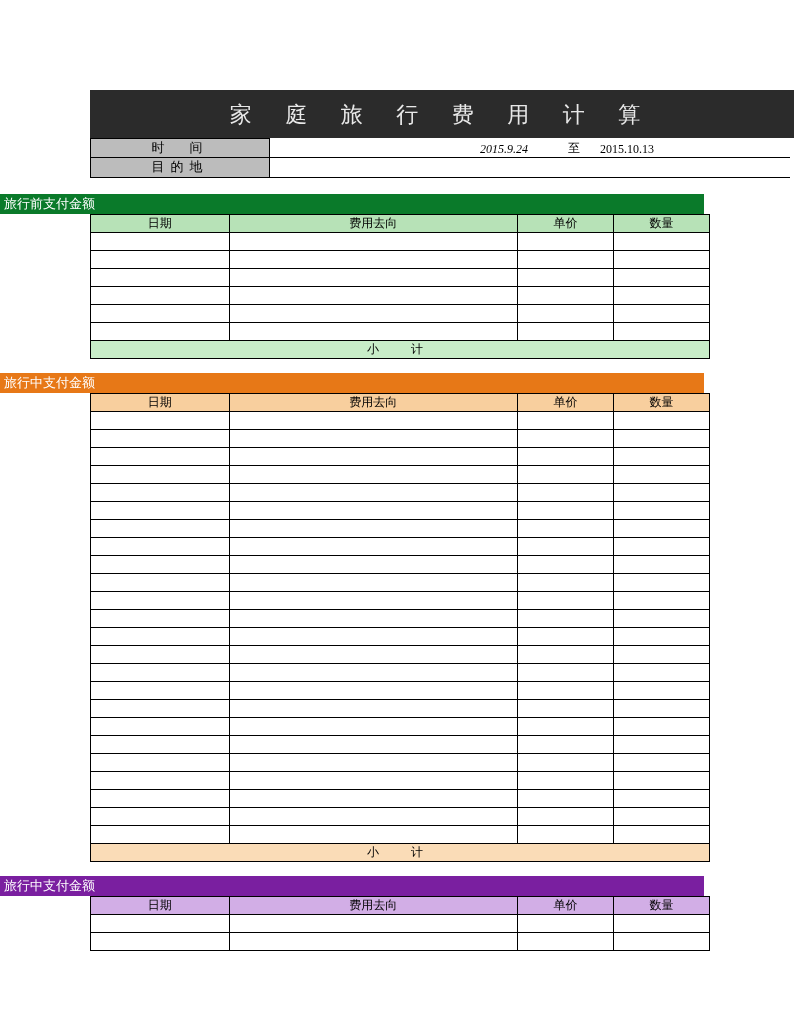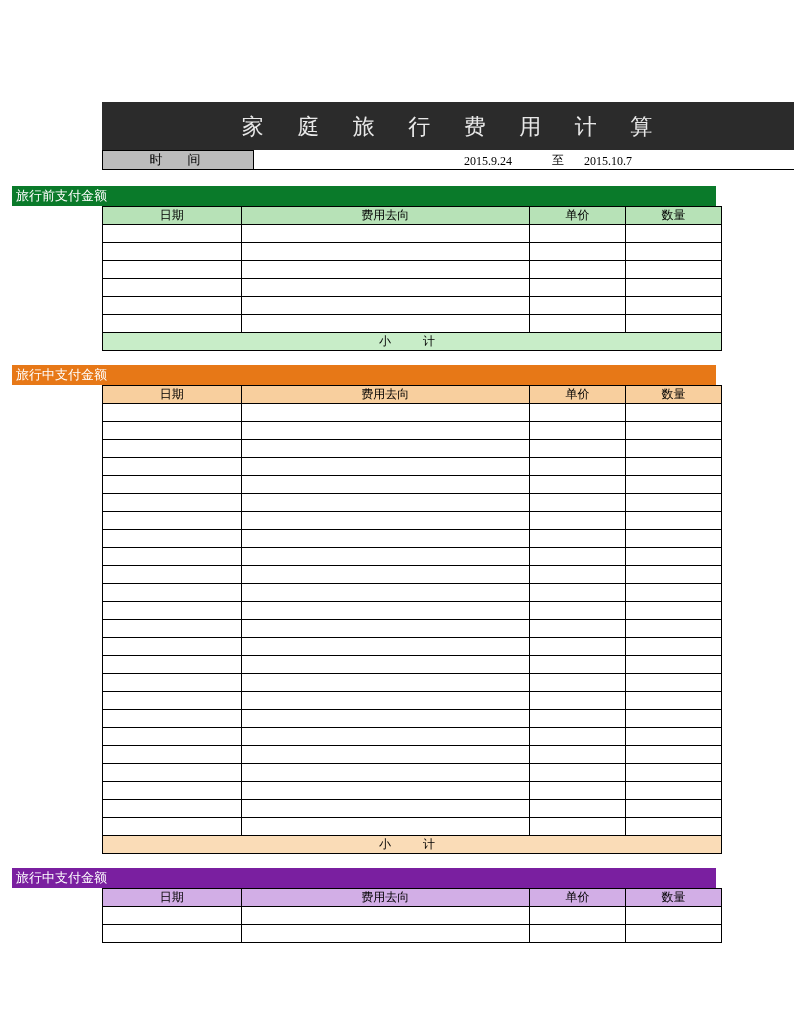--- a/index.html
+++ b/index.html
@@ -7,21 +7,21 @@
     margin: 0;
     padding: 0;
     background: #ffffff;
     font-family: "SimSun", "宋体", serif;
     font-size: 13px;
     color: #000;
     width: 794px;
   }
   .page {
     width: 794px;
-    padding: 12px;
+    padding: 0;
   }
   .title-bar {
     background: #2b2b2b;
     color: #e8e8e8;
     text-align: center;
     font-size: 22px;
     letter-spacing: 14px;
     padding: 10px 0 8px 0;
     margin: 90px 0 0 90px;
     width: 704px;
@@ -29,38 +29,38 @@
   }
   .meta-block {
     margin-left: 90px;
     width: 700px;
   }
   .meta-row {
     display: flex;
     height: 20px;
   }
   .meta-label {
-    width: 152px;
+    width: 180px;
     background: #bcbcbc;
     border: 1px solid #000;
     border-top: none;
     text-align: center;
     font-size: 13px;
     line-height: 18px;
     letter-spacing: 6px;
   }
   .meta-row:first-child .meta-label { border-top: 1px solid #000; }
   .meta-value {
     flex: 1;
     border-bottom: 1px solid #000;
     display: flex;
     align-items: flex-end;
     font-size: 12px;
   }
-  .meta-date-start { margin-left: 210px; }
+  .meta-date-start { margin-left: 210px; font-style: italic; }
   .meta-date-sep { margin-left: 40px; }
   .meta-date-end { margin-left: 20px; }
 
   .section-header {
     width: 704px;
     height: 20px;
     color: #fff;
     font-size: 13px;
     line-height: 20px;
     padding-left: 4px;
@@ -107,22 +107,26 @@
 <div class="page">
 
   <div class="title-bar">家 庭 旅 行 费 用 计 算</div>
 
   <div class="meta-block">
     <div class="meta-row">
       <div class="meta-label">时　间</div>
       <div class="meta-value">
         <span class="meta-date-start">2015.9.24</span>
         <span class="meta-date-sep">至</span>
-        <span class="meta-date-end">2015.10.7</span>
+        <span class="meta-date-end">2015.10.13</span>
       </div>
+    </div>
+    <div class="meta-row">
+      <div class="meta-label">目的地</div>
+      <div class="meta-value"></div>
     </div>
   </div>
 
   <div class="section-header sh-green">旅行前支付金额</div>
   <table class="grid">
     <colgroup>
       <col class="col-date">
         <col class="col-item">
         <col class="col-price">
         <col class="col-qty">

